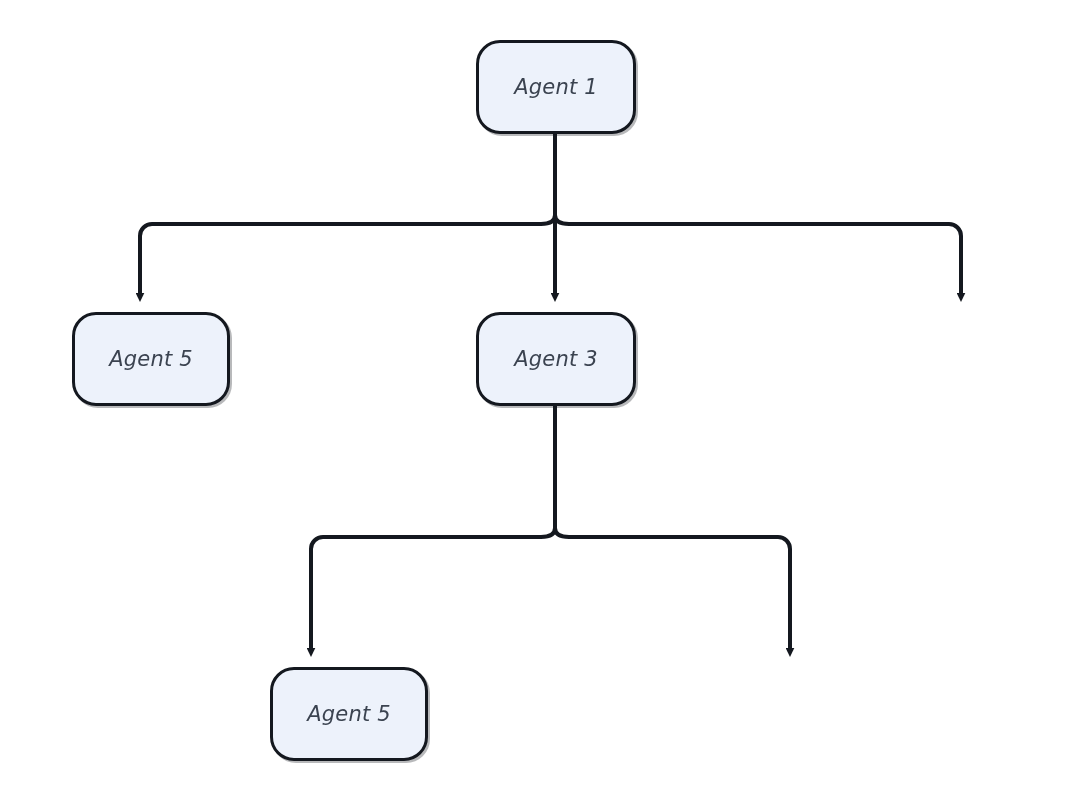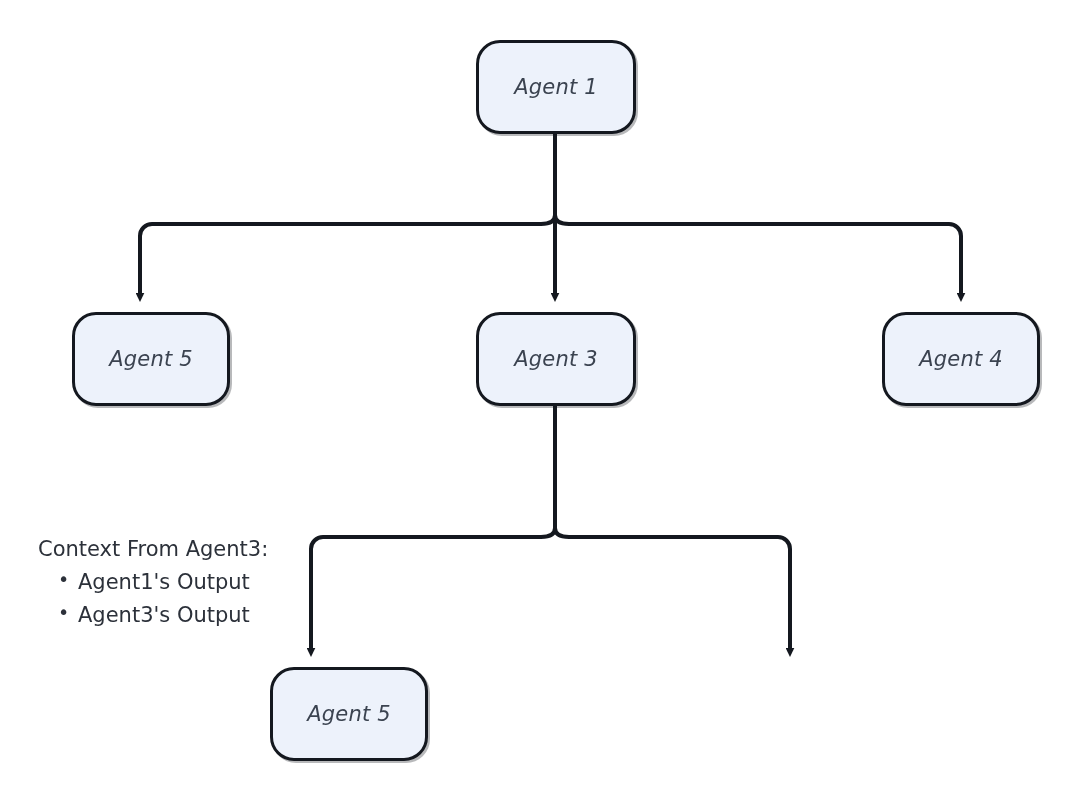--- a/index.html
+++ b/index.html
@@ -116,30 +116,20 @@
   </div>
 
   <div class="node" style="left:72px; top:312px; width:158px; height:94px;">
     <span class="node-label">Agent 5</span>
   </div>
 
   <div class="node" style="left:476px; top:312px; width:160px; height:94px;text-align:right;">
     <span class="node-label">Agent 3</span>
   </div>
 
-  <div class="node" style="left:882px; top:312px; width:158px; height:94px;">
-    <span class="node-label">Agent 4</span>
-  </div>
 
   <div class="node" style="left:232px; top:667px; width:158px; height:94px;margin-left:38px;">
     <span class="node-label">Agent 5</span>
   </div>
 
 
-  <div id="note">
-    <div id="note-title">Context From Agent3:</div>
-    <ul id="note-list">
-      <li>Agent1's Output</li>
-      <li>Agent3's Output</li>
-    </ul>
-  </div>
 
 </div>
 
 </body></html>

